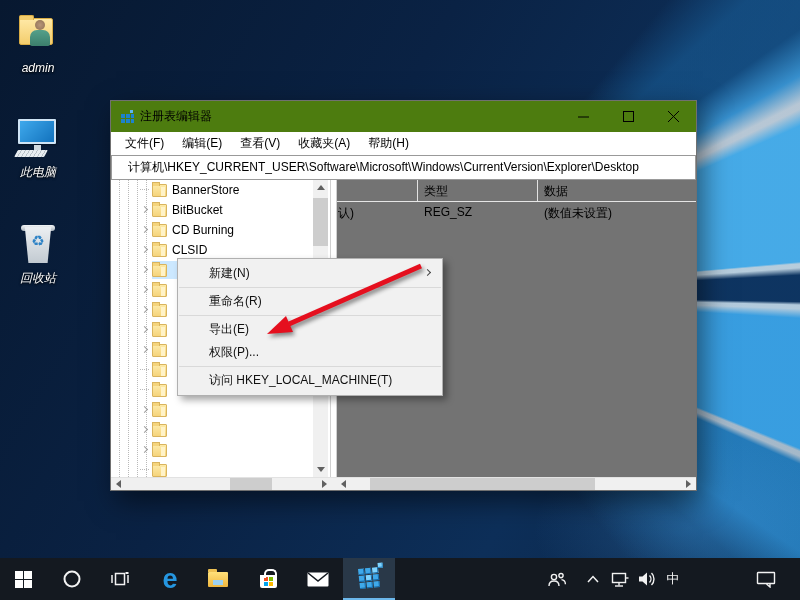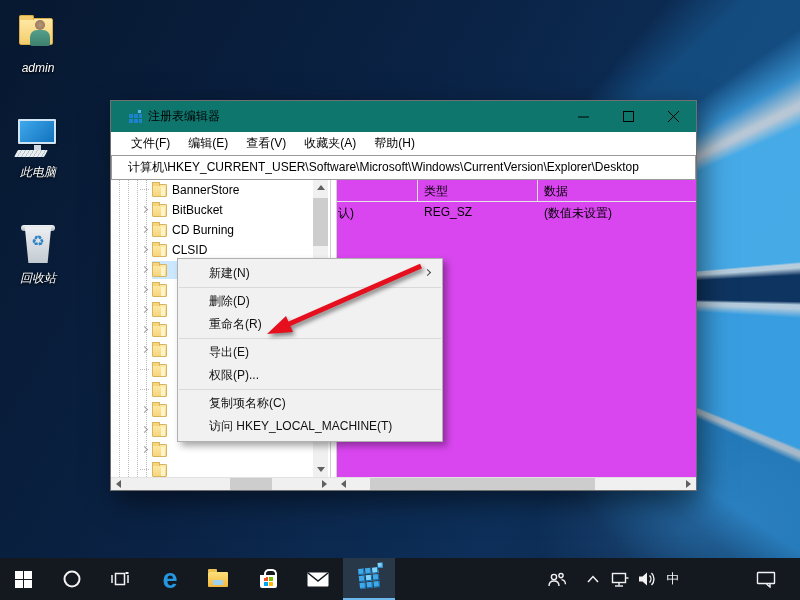--- a/index.html
+++ b/index.html
@@ -49,29 +49,29 @@
   .bin-body{ position:absolute; left:21px; top:6px; width:30px; height:36px;
     background:linear-gradient(#eceff2,#c2cad1); clip-path:polygon(6% 0,94% 0,82% 100%,18% 100%); }
   .bin-rim{ position:absolute; left:19px; top:4px; width:34px; height:6px; border-radius:3px;
     background:linear-gradient(#f4f6f8,#aeb7bf); }
   .bin-sym{ position:absolute; left:0; top:12px; width:72px; text-align:center;
     color:#2f83c6; font-size:15px; line-height:15px; }
 
   
   #win{ position:absolute; left:110px; top:100px; width:587px; height:391px;
     background:#fff; border:1px solid #707070; box-shadow:6px 10px 26px rgba(0,0,0,.5); font-size:12px; color:#000; }
-  .titlebar{ height:31px; display:flex; align-items:center; background:#0f766e;padding-left:8px; }
+  .titlebar{ height:31px; display:flex; align-items:center; background:#4d7c0f; }
   .app-ico{ position:relative; width:13px; height:13px; margin:0 6px 0 10px; }
   .app-ico .cell{ position:absolute; width:4px; height:4px; background:#1d82cc; }
   .app-ico .cell.light{ background:#5fb6ee; }
   .titlebar .t-text{ flex:1; font-size:12px; color:#000; }
   .cap-btns{ display:flex; height:100%; }
   .cap-btn{ width:45px; height:100%; display:flex; align-items:center; justify-content:center; }
   .cap-btn svg{ display:block; }
-  .menubar{ height:23px; display:flex; align-items:center; padding-left:5px; background:#fff;margin-left:6px; }
+  .menubar{ height:23px; display:flex; align-items:center; padding-left:5px; background:#fff; }
   .menu-item{ padding:3px 9px; }
   .addrwrap{ height:25px; padding:0; }
   .addrbox{ height:25px; border:1px solid #999; background:#fff; line-height:23px; padding-left:16px;
     white-space:nowrap; overflow:hidden; font-size:12px; }
   .main{ position:relative; height:297px; display:flex; background:#fff; }
   
   .tree{ position:relative; width:220px; border-right:1px solid #d0d0d0; overflow:hidden; background:#fff; }
   .gline{ position:absolute; top:0; bottom:0; width:1px;
     background:repeating-linear-gradient(180deg,#b9b9b9 0 1px,transparent 1px 2px); }
   .trow{ position:relative; height:20px; display:flex; align-items:center; z-index:1; }
@@ -90,21 +90,21 @@
   
   .vsb{ position:absolute; right:2px; top:0; bottom:0; width:15px; background:#f0f0f0; }
   .vsb .arr{ position:absolute; left:0; width:15px; height:15px; display:flex; align-items:center; justify-content:center; }
   .vsb .thumb{ position:absolute; left:0; top:18px; width:15px; height:48px; background:#cdcdcd; }
   .tri-up{ width:0; height:0; border-left:4px solid transparent; border-right:4px solid transparent; border-bottom:5px solid #606060; }
   .tri-dn{ width:0; height:0; border-left:4px solid transparent; border-right:4px solid transparent; border-top:5px solid #606060; }
   .tri-lf{ width:0; height:0; border-top:4px solid transparent; border-bottom:4px solid transparent; border-right:5px solid #606060; }
   .tri-rt{ width:0; height:0; border-top:4px solid transparent; border-bottom:4px solid transparent; border-left:5px solid #606060; }
   
   .split{ width:5px; background:#fff; }
-  .list{ position:relative; flex:1; border-left:1px solid #d0d0d0; overflow:hidden; background:#d946ef; }
+  .list{ position:relative; flex:1; border-left:1px solid #d0d0d0; overflow:hidden; background:#737373; }
   .lhead{ position:relative; height:22px; border-bottom:1px solid #e5e5e5; }
   .lhead .h{ position:absolute; top:3px; }
   .h-type{ left:87px; } .h-data{ left:207px; }
   .cline{ position:absolute; top:0; height:21px; width:1px; background:#e2e2e2; }
   .lrow{ position:relative; height:19px; margin-top:3px; }
   .lrow span{ position:absolute; top:0; white-space:nowrap; }
   .c-name{ left:1px; } .c-type{ left:87px; } .c-data{ left:207px; }
   
   .hbar{ position:relative; height:13px; background:#f0f0f0; border-top:1px solid #e2e2e2; }
   .hsb{ position:absolute; top:0; height:12px; background:#f0f0f0; }
@@ -376,27 +376,25 @@
       </div>
     </div>
   </div>
 
   <div id="ctx">
     <div class="ctx-item">
       <span>新建(N)</span>
       <span class="sub-arrow"></span>
     </div>
     <div class="ctx-sep"></div>
-    <div class="ctx-item">删除(D)</div>
     <div class="ctx-item">重命名(R)</div>
     <div class="ctx-sep"></div>
     <div class="ctx-item">导出(E)</div>
     <div class="ctx-item">权限(P)...</div>
     <div class="ctx-sep"></div>
-    <div class="ctx-item">复制项名称(C)</div>
     <div class="ctx-item">访问 HKEY_LOCAL_MACHINE(T)</div>
   </div>
 
   <svg id="arrow" width="185" height="95">
     <g style="filter:drop-shadow(2px 3px 2px rgba(0,0,0,.45))">
       <line x1="168" y1="11" x2="36" y2="69" stroke="#e50f1e" stroke-width="5"></line>
       <polygon points="14,79 40,77 33,61" fill="#e50f1e"></polygon>
     </g>
   </svg>
 

